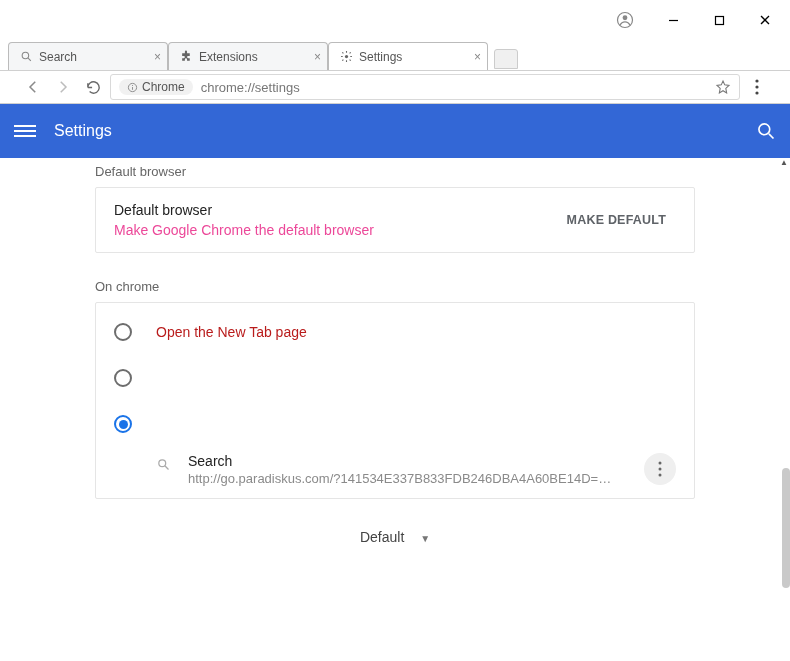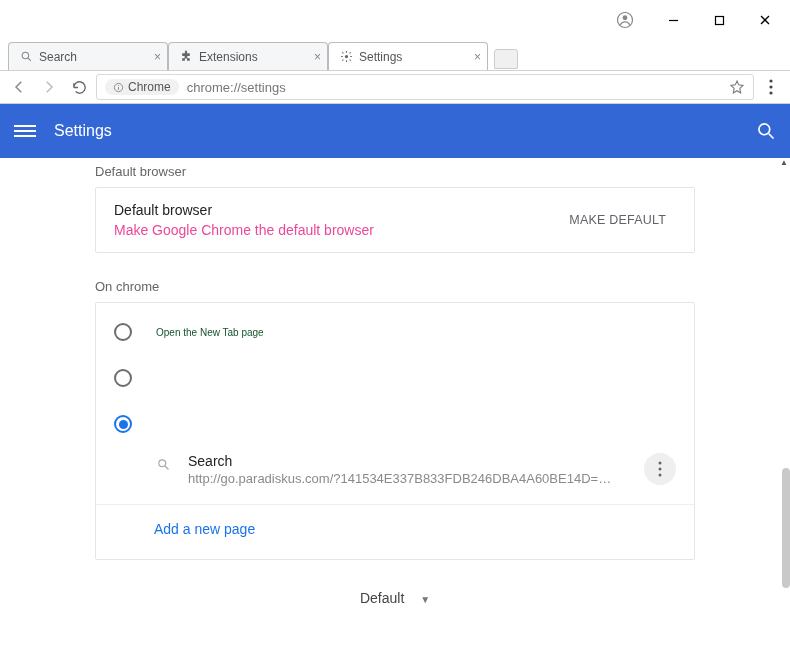--- a/index.html
+++ b/index.html
@@ -12,21 +12,21 @@
 
   
   .tabstrip { height: 30px; display:flex; align-items:flex-end; padding-left: 8px; background: #fff; }
   .tab { display:flex; align-items:center; height: 28px; padding: 0 10px; border: 1px solid #bbb; border-bottom: none; border-top-left-radius: 4px; border-top-right-radius: 4px; background: #f5f6f7; min-width: 160px; position: relative; font-size: 12px; color:#555; }
   .tab.active { background: #fff; }
   .tab .tabicon { width: 14px; height:14px; margin-right: 6px; display:flex; align-items:center; justify-content:center; }
   .tab .tabclose { position:absolute; right: 6px; top: 50%; transform: translateY(-50%); font-size: 12px; color:#888; }
   .newtab { width: 24px; height: 20px; border:1px solid #ccc; border-top-left-radius:3px; border-top-right-radius:3px; margin-left: 6px; background:#f0f0f0; margin-bottom:1px;}
 
   
-  .toolbar { height: 34px; border-top: 1px solid #d0d0d0; border-bottom: 1px solid #d0d0d0; display:flex; align-items:center; padding: 0 6px; gap: 4px; }
+  .toolbar { height: 34px; border-top: 1px solid #d0d0d0; border-bottom: 1px solid #d0d0d0; display:flex; align-items:center; padding: 0 20px; gap: 4px; }
   .navbtn { width: 26px; height: 26px; display:flex; align-items:center; justify-content:center; color:#6b6b6b; }
   .omnibox { flex:1; height: 26px; border:1px solid #d9d9d9; border-radius: 3px; display:flex; align-items:center; padding: 0 8px; gap: 8px; font-size: 13px; color:#777; }
   .omnibox .chip { background:#f1f1f1; border-radius: 10px; padding: 1px 8px; display:flex; align-items:center; gap:4px; color:#555; font-size: 12px; }
   .omnibox .chip svg { color:#9a9a9a; }
   .omnibox .star { margin-left:auto; color:#555; }
   .menubtn { width: 26px; height: 26px; display:flex; align-items:center; justify-content:center; color:#555; }
 
   
   .bluebar { background:#3367d6; height: 54px; display:flex; align-items:center; padding: 0 14px; color:#fff; }
   .bluebar .hamburger { width: 22px; height: 22px; display:flex; flex-direction:column; justify-content:center; gap:3px; margin-right: 18px; }
@@ -37,28 +37,28 @@
   
   .content { position:relative; height: calc(661px - 40px - 30px - 34px - 54px); overflow: hidden; background:#fff; }
   .scrollup { position:absolute; top:0; right:2px; font-size: 8px; color:#555; }
   .page { max-width: 600px; margin: 0 auto; padding-top: 2px; }
   .section-label { font-size: 13px; color:#666; padding: 4px 0 8px 0; }
   .card { border: 1px solid #e5e5e5; border-radius: 2px; }
   .defbrowser { display:flex; align-items:center; padding: 14px 18px; }
   .defbrowser .left { flex:1; }
   .defbrowser .dbtitle { font-size: 14px; color:#222; margin-bottom:4px; }
   .defbrowser .dbsub { font-size: 14px; color:#ec4899; }
-  .defbtn { color:#5f6368; font-size: 12.5px; font-weight: 400; letter-spacing: .2px; padding: 8px 10px; }
+  .defbtn { color:#5f6368; font-size: 12.5px; font-weight: 700; letter-spacing: .2px; padding: 8px 10px; }
 
   .startupcard { padding: 6px 0; }
   .radio-row { display:flex; align-items:center; padding: 14px 18px; }
   .radio { width: 18px; height: 18px; border: 2px solid #6d6d6d; border-radius: 50%; margin-right: 24px; display:flex; align-items:center; justify-content:center; }
   .radio.sel { border-color: #1a73e8; }
   .radio.sel::after { content:''; width:9px; height:9px; border-radius:50%; background:#1a73e8; }
-  .radio-label { font-size: 10px; color:#14532d; }
+  .radio-label { font-size: 14px; color:#b91c1c; }
 
   .page-entry { display:flex; align-items:flex-start; padding: 6px 18px 6px 58px; }
   .pe-icon { width: 18px; height:18px; margin-right: 16px; display:flex; align-items:center; justify-content:center; color:#888; margin-top:2px; }
   .pe-text { flex:1; min-width:0; }
   .pe-title { font-size: 14px; color:#222; margin-bottom:2px; }
   .pe-url { font-size: 13px; color:#8a8a8a; overflow:hidden; text-overflow: ellipsis; white-space: nowrap; max-width: 430px; }
   .pe-more { width: 32px; height:32px; border-radius:50%; background:#efefef; display:flex; align-items:center; justify-content:center; color:#666; }
 
   .linkrow { padding: 16px 18px 16px 58px; font-size: 14px; color:#1a73e8; font-weight: 500; border-top: 1px solid #eee; }
   .linkrow.first { border-top: 1px solid #eee; margin-top: 12px;}
@@ -235,21 +235,20 @@
         </div>
         <div class="pe-more">
           <svg width="4" height="16" viewBox="0 0 4 16">
               <circle cx="2" cy="2" r="1.5" fill="#666"></circle>
               <circle cx="2" cy="8" r="1.5" fill="#666"></circle>
               <circle cx="2" cy="14" r="1.5" fill="#666"></circle>
             </svg>
         </div>
       </div>
 
-      <div class="linkrow first">Add a new page</div>
     </div>
 
     <div class="advanced">
       <span>Default</span>
       <span class="arrow">▼</span>
     </div>
   </div>
 </div>
 
 </body></html>

